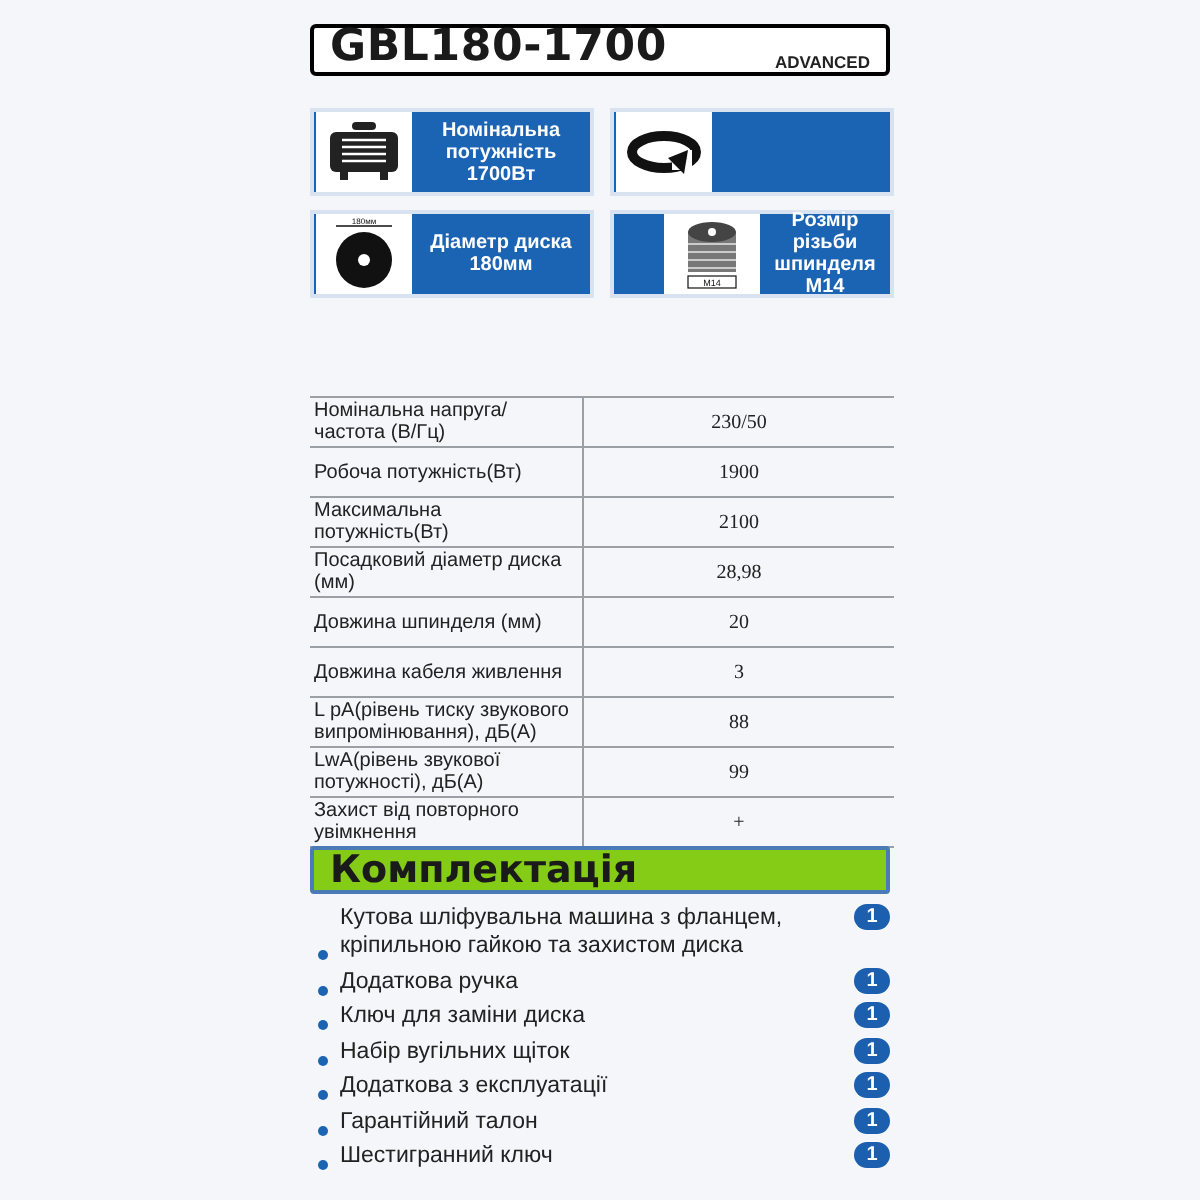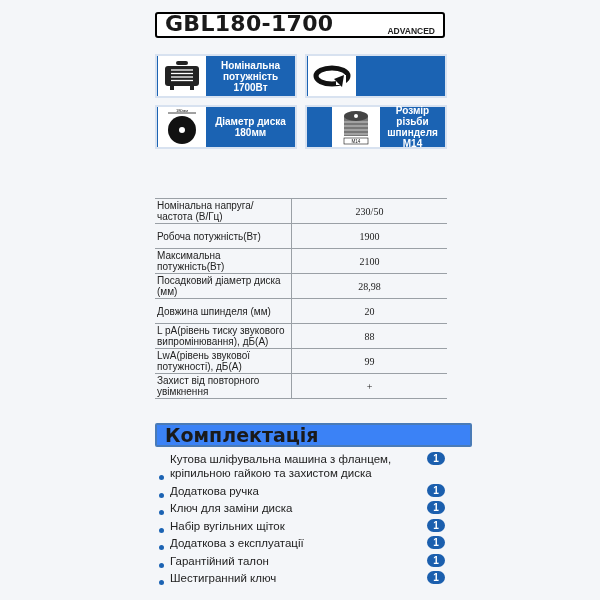--- a/index.html
+++ b/index.html
@@ -26,22 +26,22 @@
   .t1 { left:0; top:0; } .t2 { left:150px; top:0; }
   .t3 { left:0; top:51px; } .t4 { left:150px; top:51px;padding-left:24px; }
 
   .specs { position:absolute; left:0; top:162px; width:292px; border-collapse:collapse;margin-top:36px; }
   .specs td { border-bottom:1px solid #9aa0a6; font-size:10px; line-height:11px; padding:1px 2px; vertical-align:middle; }
   .specs tr:first-child td { border-top:1px solid #9aa0a6; }
   .specs td.k { width:132px; border-right:1px solid #9aa0a6; height:22px; }
   .specs td.v { text-align:center;font-family:Liberation Serif, serif; }
 
   .kit-box {
-    position:absolute; left:0; top:423px; width:317px; height:24px;
-    border:2px solid #4a7bb7; border-radius:2px; background:#3b82f6; box-sizing:border-box;
+    position:absolute; left:0; top:423px; width:290px; height:24px;
+    border:2px solid #4a7bb7; border-radius:2px; background:#84cc16; box-sizing:border-box;
     display:flex; align-items:center; padding-left:8px;
   }
   .kit-title { font-size:19px; font-weight:bold; color:#1a1a1a; font-family:"DejaVu Sans", sans-serif; }
   .kit { position:absolute; left:0; top:452px; width:292px; }
   .kit-item { position:relative; display:flex; align-items:flex-end; font-size:11.5px; line-height:14px; margin-bottom:3.5px; }
   .bullet { width:5px; height:5px; border-radius:50%; background:#1b63b3; margin:4px 6px 0 4px; flex:none; }
   .kit-label { flex:1; padding-right:30px; }
   .qty {
     position:absolute; right:2px; top:0; width:18px; height:13px; border-radius:7px;
     background:#1b5fae; color:#fff; font-size:10px; font-weight:bold; text-align:center; line-height:13px;
@@ -130,20 +130,24 @@
         </tr>
     <tr>
           <td class="k">Посадковий діаметр диска (мм)</td>
           <td class="v">28,98</td>
         </tr>
     <tr>
           <td class="k">Довжина шпинделя (мм)</td>
           <td class="v">20</td>
         </tr>
     <tr>
+          <td class="k">Довжина кабеля живлення</td>
+          <td class="v">3</td>
+        </tr>
+    <tr>
           <td class="k">L pA(рівень тиску звукового випромінювання), дБ(А)</td>
           <td class="v">88</td>
         </tr>
     <tr>
           <td class="k">LwA(рівень звукової потужності), дБ(А)</td>
           <td class="v">99</td>
         </tr>
     <tr>
           <td class="k">Захист від повторного увімкнення</td>
           <td class="v">+</td>

